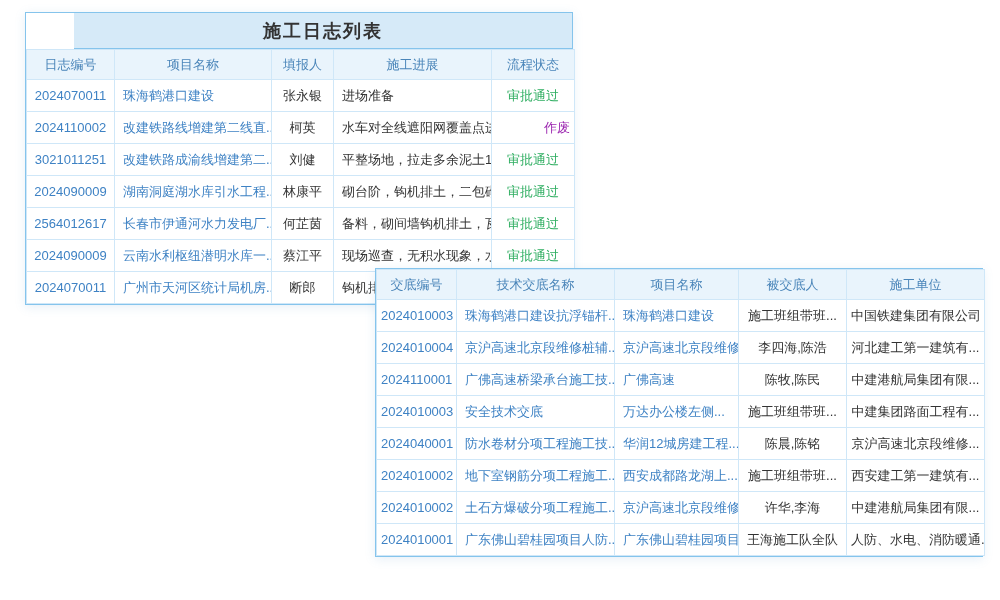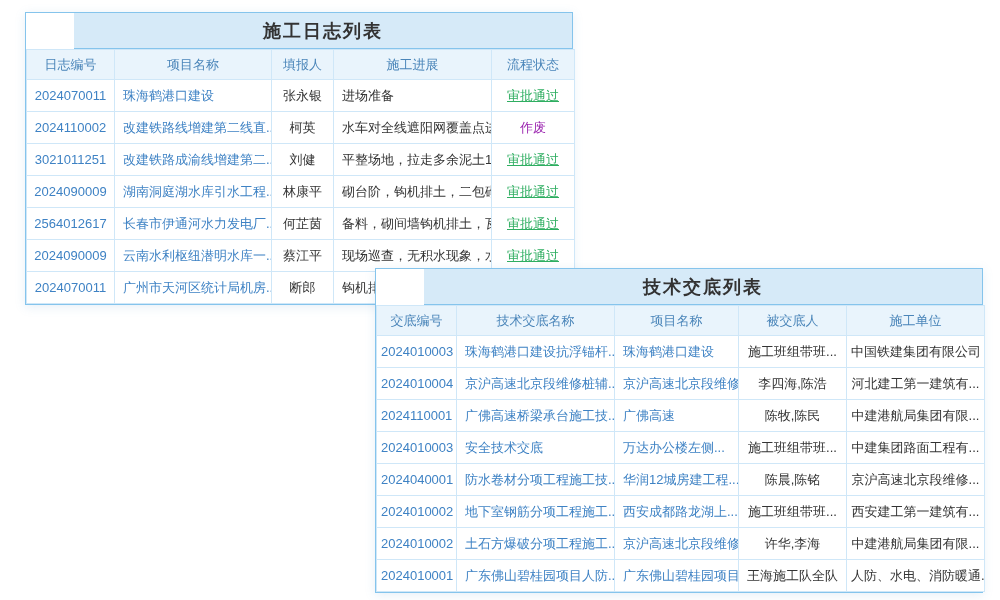--- a/index.html
+++ b/index.html
@@ -56,22 +56,22 @@
     height:32px;
     font-size:13px;
     text-align:center;
     border:1px solid var(--grid-line);
     white-space:nowrap;
     overflow:hidden;
     padding:0 4px;
     background:#ffffff;
   }
   table.grid td.link{color:var(--link);cursor:pointer;margin-left:47px;}
-  table.grid td.status-approved{color:var(--status-approved);text-decoration:underline;}
-  table.grid td.status-void{color:var(--status-void);}
+  table.grid td.status-approved{color:var(--status-approved);}
+  table.grid td.status-void{color:var(--status-void);text-align:right;}
 
   
   .log-table td.col-project,
   .log-table td.col-progress,
   .disc-table td.col-name,
   .disc-table td.col-project{
     text-align:left;
     padding-left:8px;
   }
 
@@ -161,21 +161,20 @@
           <td class="col-project link">广州市天河区统计局机房...</td>
           <td class="col-reporter">断郎</td>
           <td class="col-progress">钩机排土...</td>
           <td class="col-status status-hidden"></td>
         </tr>
       </tbody>
   </table>
 </div>
 
 <div class="panel" id="disc-panel">
-  <div class="panel-title">技术交底列表</div>
   <table class="grid disc-table">
     <colgroup>
         <col class="c1">
         <col class="c2">
         <col class="c3">
         <col class="c4">
         <col class="c5">
       </colgroup>
     <thead>
       <tr>

